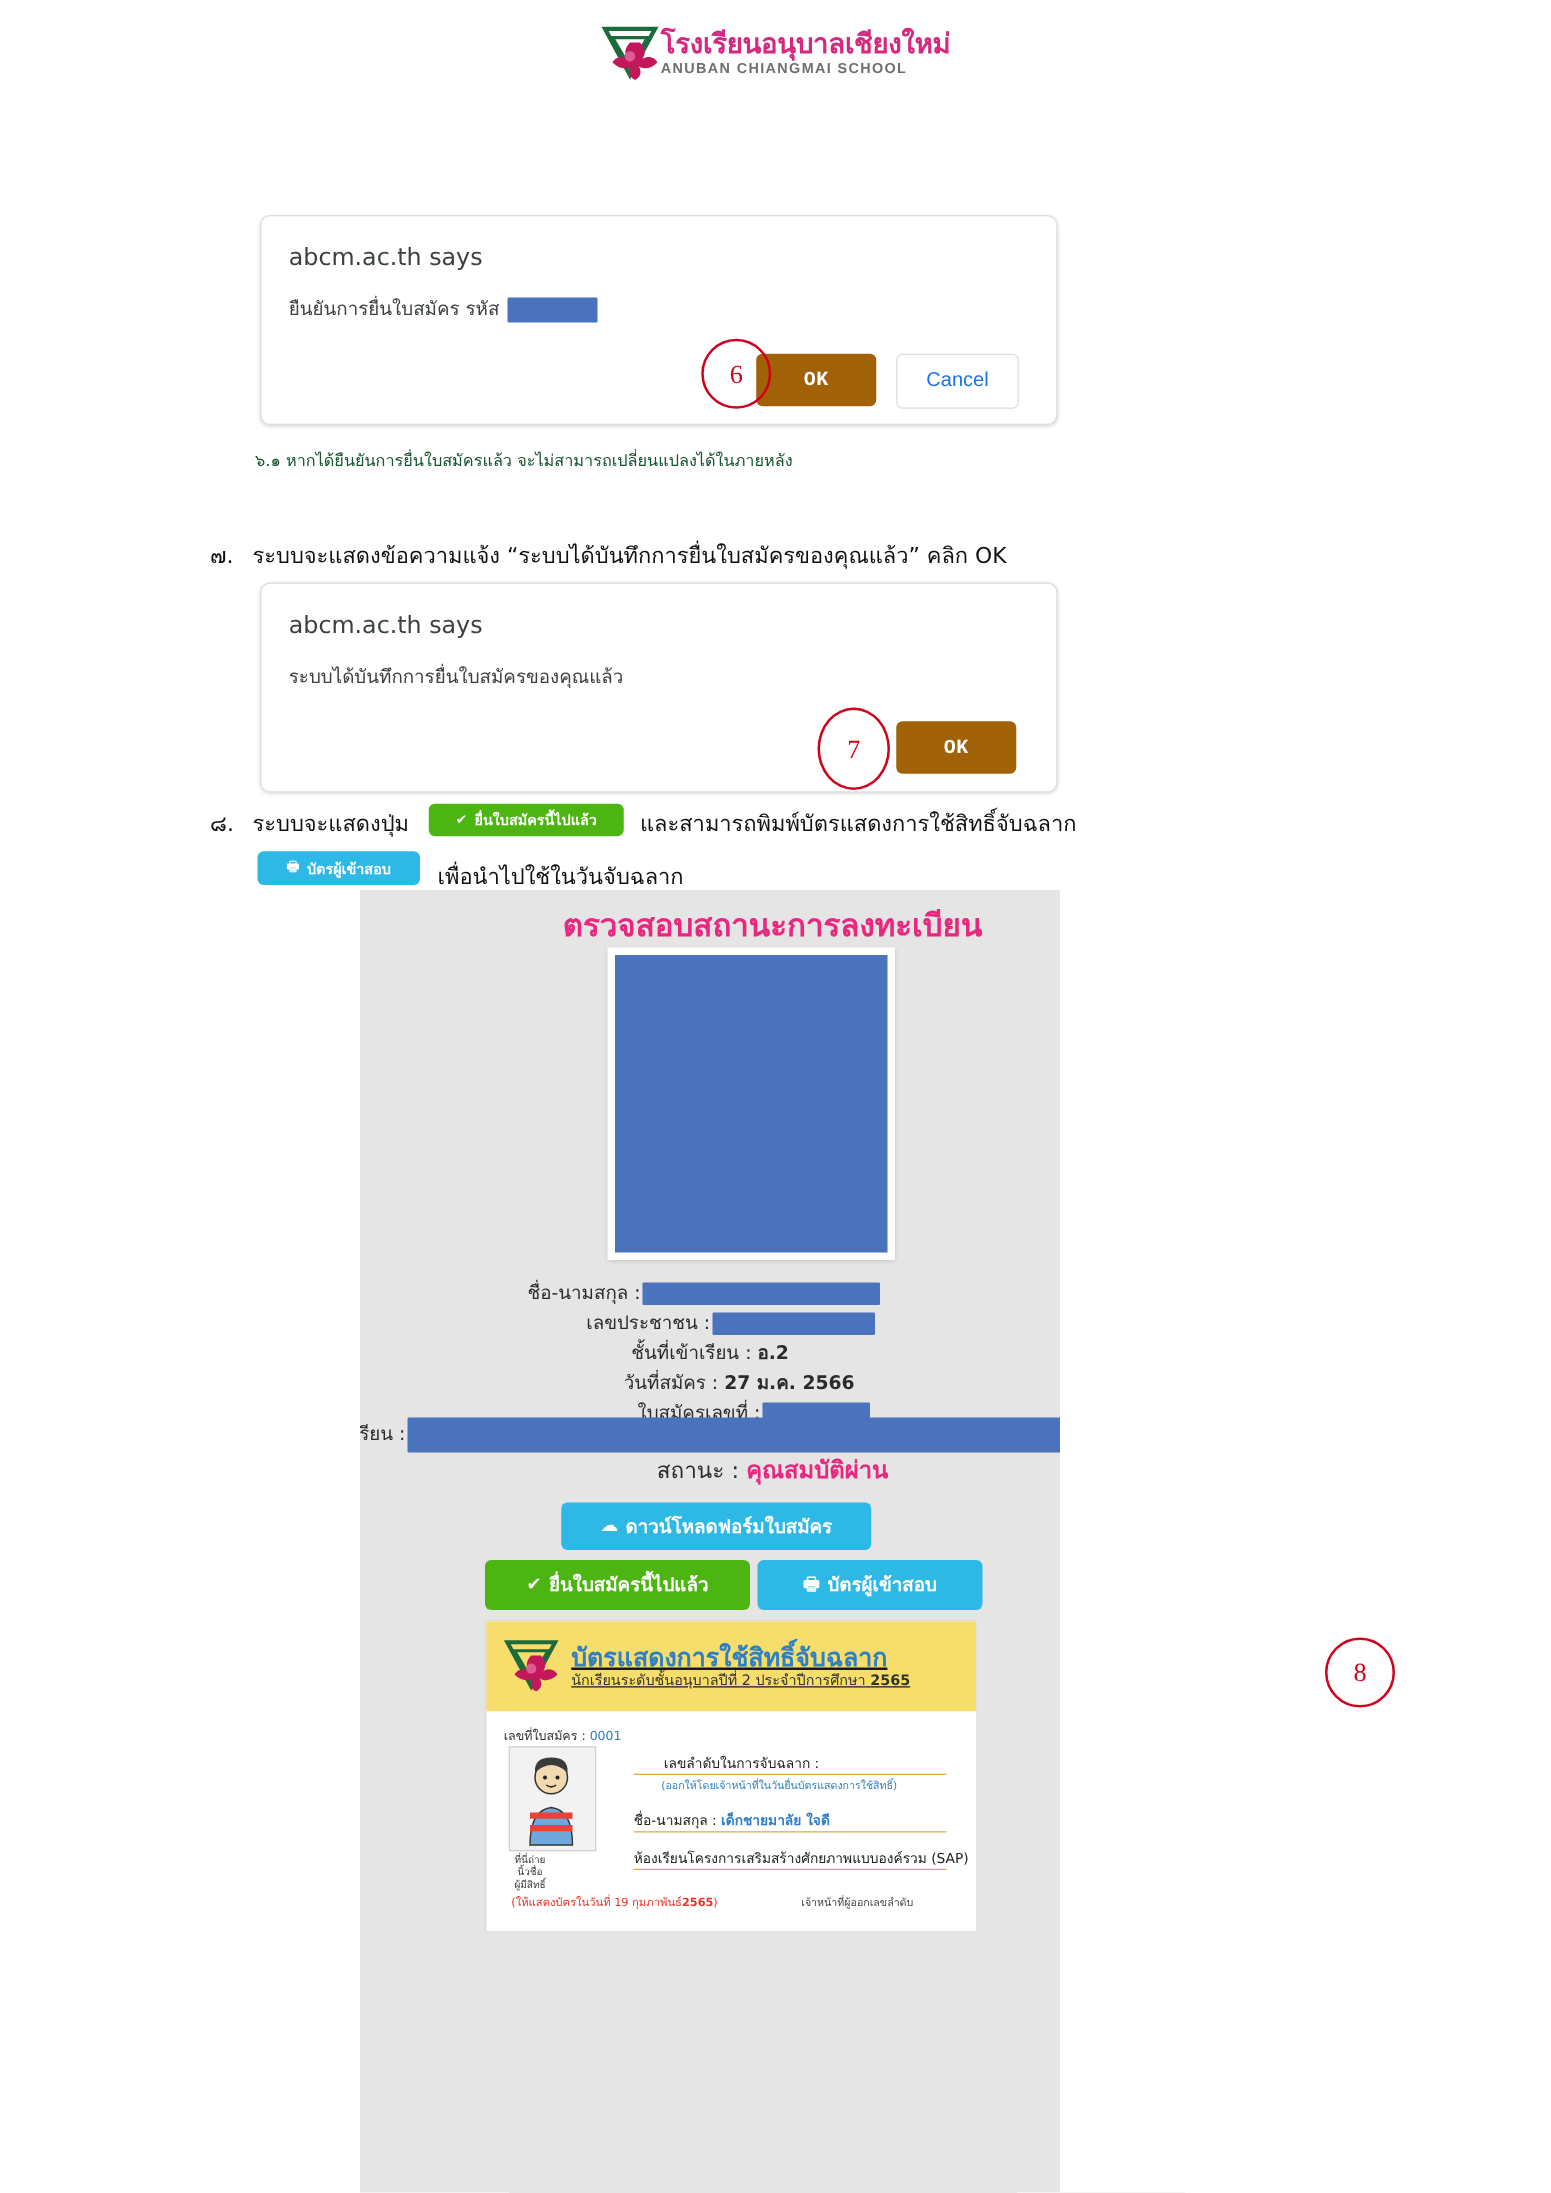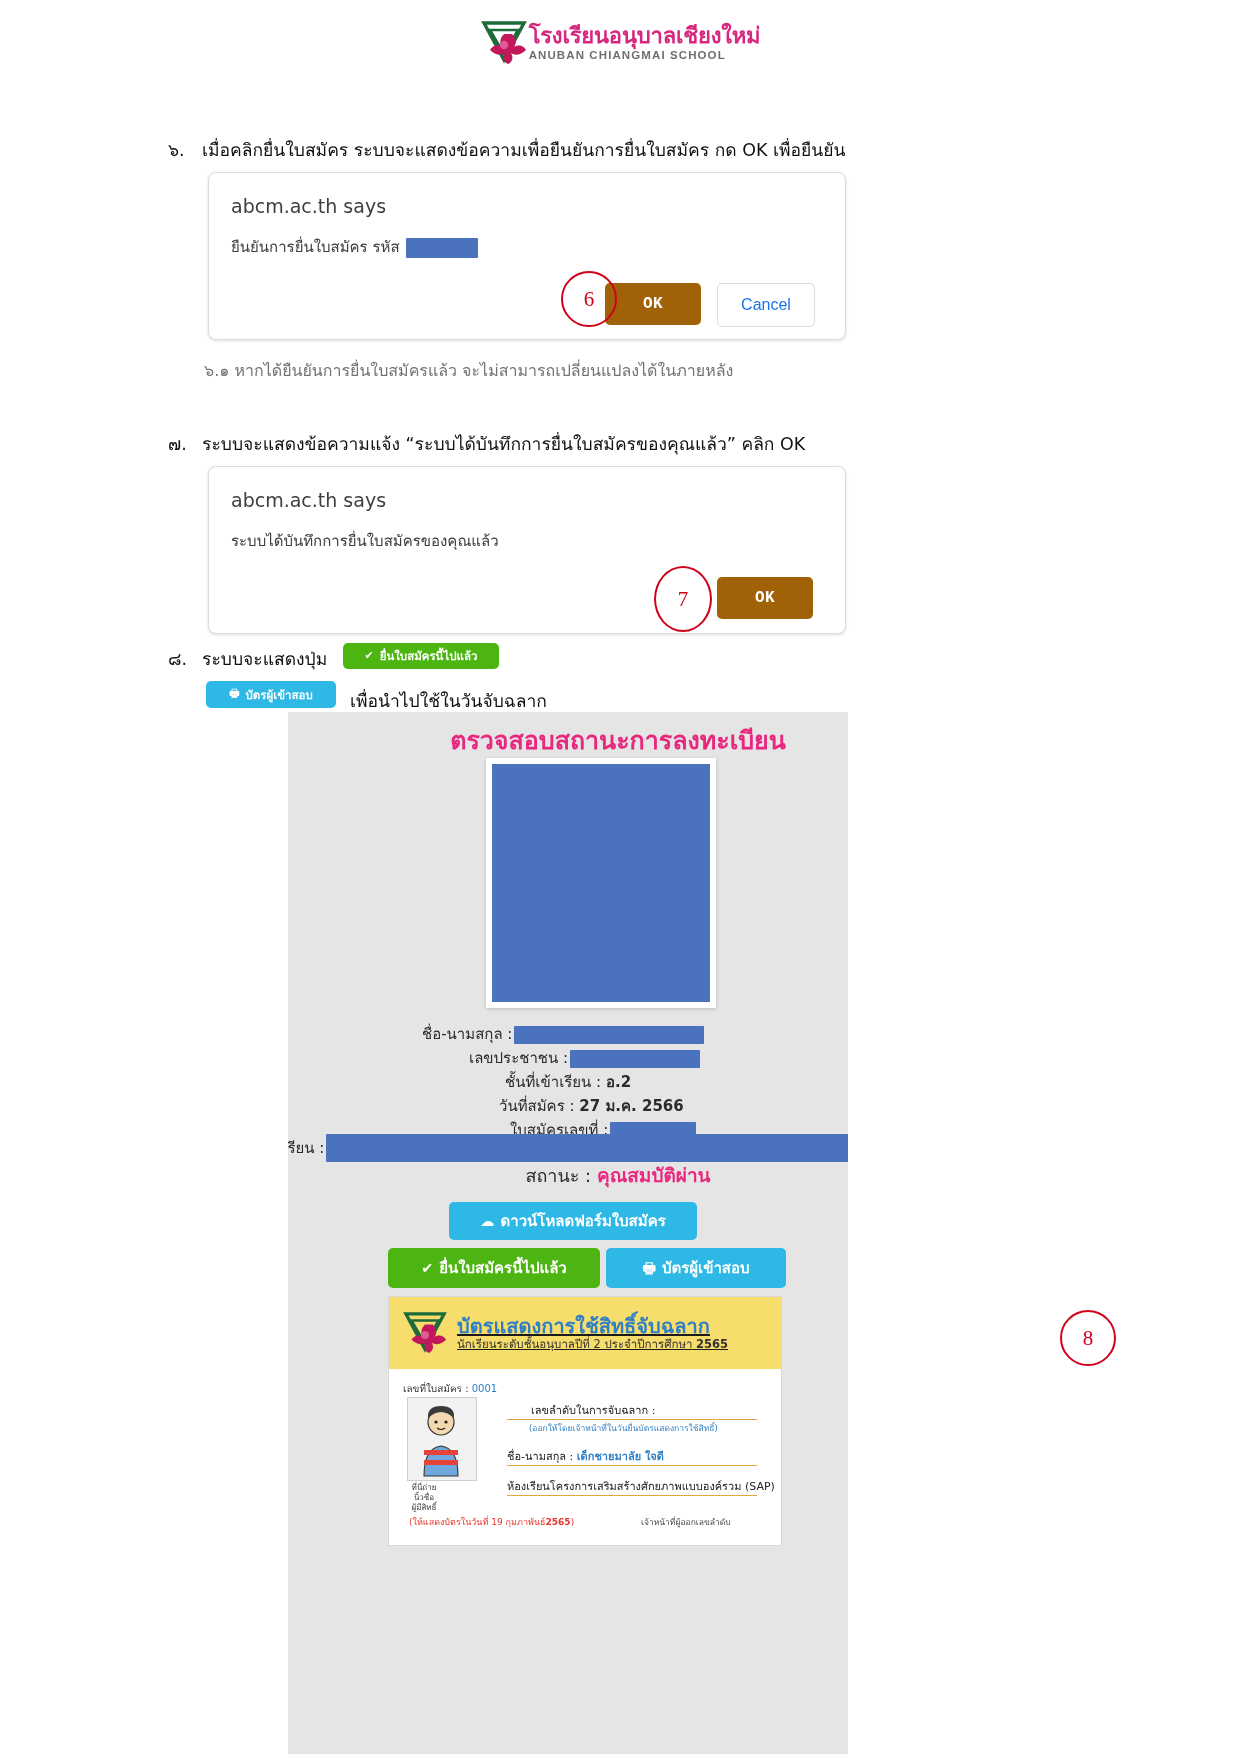--- a/index.html
+++ b/index.html
@@ -35,22 +35,22 @@
     position:absolute;
     font-family:"DejaVu Sans", sans-serif;
     font-size:17.5px;
     color:#111;
     white-space:nowrap;
   }
   .step .num{display:inline-block;width:34px;}
   .step-note{
     position:absolute;
     font-family:"DejaVu Sans", sans-serif;
-    font-size:16px;
-    color:#737373;
+    font-size:13px;
+    color:#14532d;
     white-space:nowrap;
   }
 
   
   .alert-box{
     position:absolute;
     background:#fff;
     border:1px solid #dadce0;
     border-radius:8px;
     box-shadow:0 1px 3px rgba(60,64,67,.18);
@@ -227,23 +227,20 @@
         <path d="M23 16 c-4 4 -5 9 -2 13 c-5 -3 -10 -1 -12 3 c5 5 11 6 15 3 c-3 5 -1 9 3 11 c4 -2 6 -6 3 -11 c4 3 10 2 15 -3 c-2 -4 -7 -6 -12 -3 c3 -4 2 -9 -2 -13 z" fill="#c2175b"></path>
         <circle cx="23" cy="27" r="4.2" fill="#e05a96"></circle>
       </svg>
     </div>
     <div class="logo-text">
       <div class="logo-th">โรงเรียนอนุบาลเชียงใหม่</div>
       <div class="logo-en">ANUBAN CHIANGMAI SCHOOL</div>
     </div>
   </div>
 
-  <div class="step" style="left:168px;top:136px;">
-    <span class="num">๖.</span><span>เมื่อคลิกยื่นใบสมัคร ระบบจะแสดงข้อความเพื่อยืนยันการยื่นใบสมัคร กด OK เพื่อยืนยัน</span>
-  </div>
 
   <div class="alert-box" style="left:208px;top:172px;width:638px;height:168px;">
     <div class="alert-title" style="left:22px;top:22px;">abcm.ac.th says</div>
     <div class="alert-msg" style="left:22px;top:62px;">
       <span>ยืนยันการยื่นใบสมัคร รหัส</span><span class="redact" style="width:72px;margin-left:6px;"></span>
     </div>
     <div class="btn-ok" style="left:396px;top:110px;width:96px;height:42px;">OK</div>
     <div class="btn-cancel" style="left:508px;top:110px;width:96px;height:42px;">Cancel</div>
   </div>
   <div class="callout" style="left:561px;top:271px;width:52px;height:52px;">6</div>
@@ -261,20 +258,21 @@
   </div>
   <div class="callout" style="left:654px;top:566px;width:54px;height:62px;">7</div>
 
   <div class="step" style="left:168px;top:645px;">
     <span class="num">๘.</span><span>ระบบจะแสดงปุ่ม</span>
   </div>
   <div class="pill" style="left:343px;top:643px;width:156px;height:26px;background:#4cb512;font-size:11.5px;">
     <span class="gi">✔</span>
     <span>ยื่นใบสมัครนี้ไปแล้ว</span>
   </div>
+  <div class="step" style="left:512px;top:645px;">และสามารถพิมพ์บัตรแสดงการใช้สิทธิ์จับฉลาก</div>
 
   <div class="pill" style="left:206px;top:681px;width:130px;height:27px;background:#2eb8e6;font-size:11.5px;">
     <span class="gi">🖶</span>
     <span>บัตรผู้เข้าสอบ</span>
   </div>
   <div class="step" style="left:350px;top:687px;">เพื่อนำไปใช้ในวันจับฉลาก</div>
 
   <div class="shot" style="left:288px;top:712px;width:660px;height:1042px;">
 
     <div class="shot-title" style="left:0;top:8px;">ตรวจสอบสถานะการลงทะเบียน</div>

